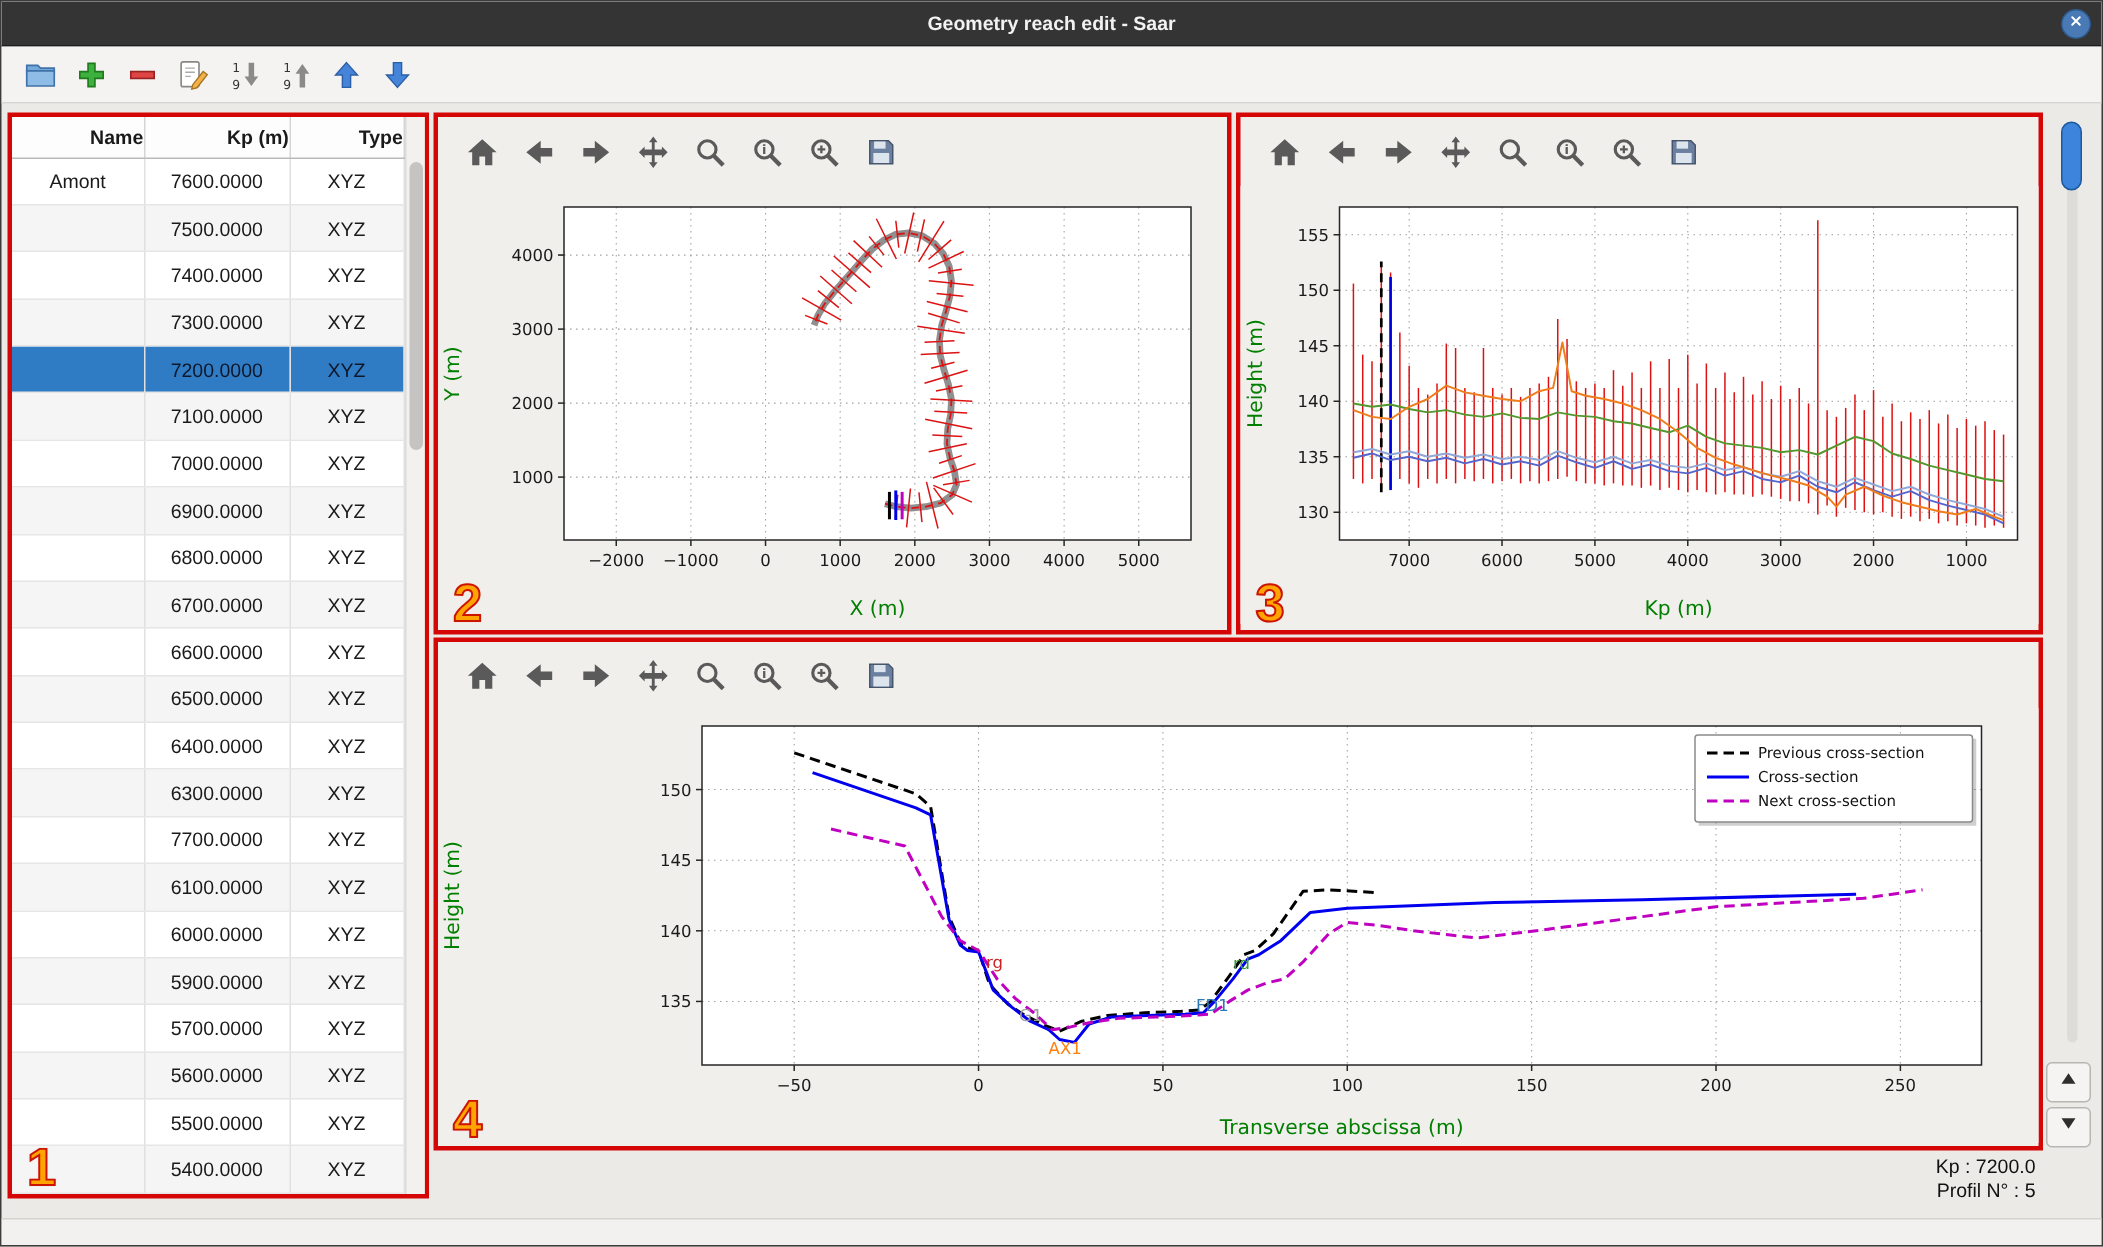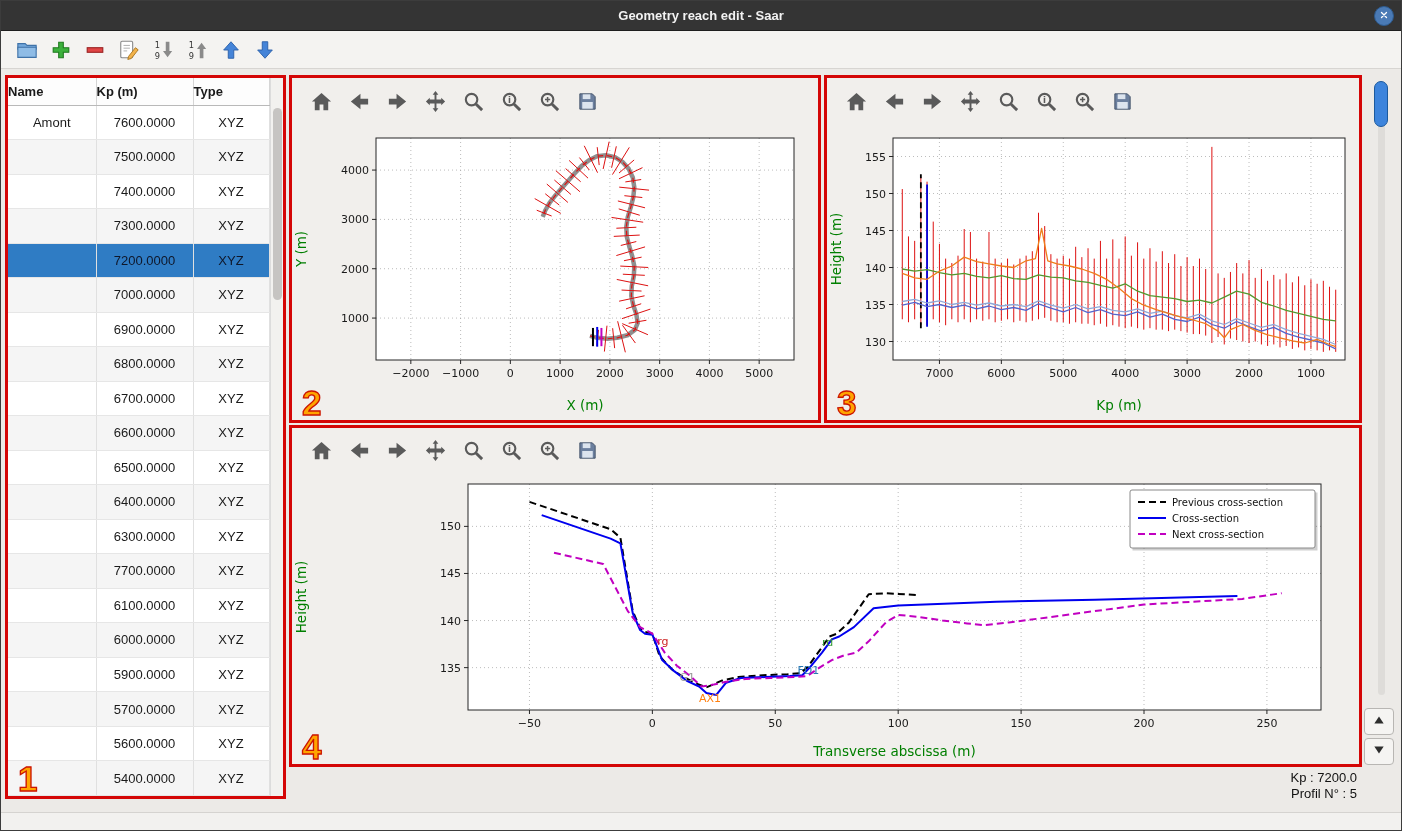--- a/index.html
+++ b/index.html
@@ -20,21 +20,21 @@
   #panel1 { left:4px;   top:74px;  width:281px;  height:724px; background:#ffffff; }
   #panel2 { left:288px; top:74px;  width:532px;  height:348px; }
   #panel3 { left:823px; top:74px;  width:538px;  height:348px; }
   #panel4 { left:288px; top:424px; width:1073px; height:342px; }
 
   .panel-num { position:absolute; left:10px; bottom:0px; font-size:35px; font-weight:bold; color:#ffa400; -webkit-text-stroke:1.3px #cc1500; text-shadow:0 0 1px #cc1500; line-height:1; pointer-events:none; }
 
   .table-area { display:flex; width:100%; height:100%; background:#fff; }
   table { border-collapse:collapse; table-layout:fixed; width:261px; font-size:13px; color:#1a1a1a; }
   col.c1{width:88px;} col.c2{width:97px;} col.c3{width:76px;}
-  th { height:27px; font-weight:bold; background:#fdfdfd; border-right:1px solid #d5d5d5; border-bottom:1px solid #b9b9b9; text-align:left; }
+  th { height:27px; font-weight:bold; background:#fdfdfd; border-right:1px solid #d5d5d5; border-bottom:1px solid #b9b9b9; text-align:right; }
   td { height:29px; border-right:1px solid #e0e0e0; border-bottom:1px solid #e6e6e6; text-align:center; }
   tbody tr:nth-child(even) td { background:#f5f5f5; }
   tbody tr.selected td { background:#2f7cc4; color:#0f172a; }
   .vscroll { width:13px; background:#f2f1ef; border-left:1px solid #dcdcdc; position:relative; }
   .vthumb { position:absolute; left:2px; top:30px; width:9px; height:192px; background:#c6c4c2; border-radius:5px; }
 
   .mpl-toolbar { height:46px; display:flex; align-items:center; padding-left:16px; }
   #mpl4 { height:44px; }
   .mplbtn { width:26px; height:30px; margin-right:12px; display:flex; align-items:center; justify-content:center; cursor:pointer; }
   .mplbtn .icon svg { width:23px; height:23px; display:block; }
@@ -169,20 +169,25 @@
               <td>7300.0000</td>
               <td>XYZ</td>
             </tr>
             <tr class="selected">
               <td></td>
               <td>7200.0000</td>
               <td>XYZ</td>
             </tr>
             <tr>
               <td></td>
+              <td>7100.0000</td>
+              <td>XYZ</td>
+            </tr>
+            <tr>
+              <td></td>
               <td>7000.0000</td>
               <td>XYZ</td>
             </tr>
             <tr>
               <td></td>
               <td>6900.0000</td>
               <td>XYZ</td>
             </tr>
             <tr>
               <td></td>
@@ -235,20 +240,25 @@
               <td>XYZ</td>
             </tr>
             <tr>
               <td></td>
               <td>5700.0000</td>
               <td>XYZ</td>
             </tr>
             <tr>
               <td></td>
               <td>5600.0000</td>
+              <td>XYZ</td>
+            </tr>
+            <tr>
+              <td></td>
+              <td>5500.0000</td>
               <td>XYZ</td>
             </tr>
             <tr>
               <td></td>
               <td>5400.0000</td>
               <td>XYZ</td>
             </tr>
           </tbody>
       </table>
       <div class="vscroll">

